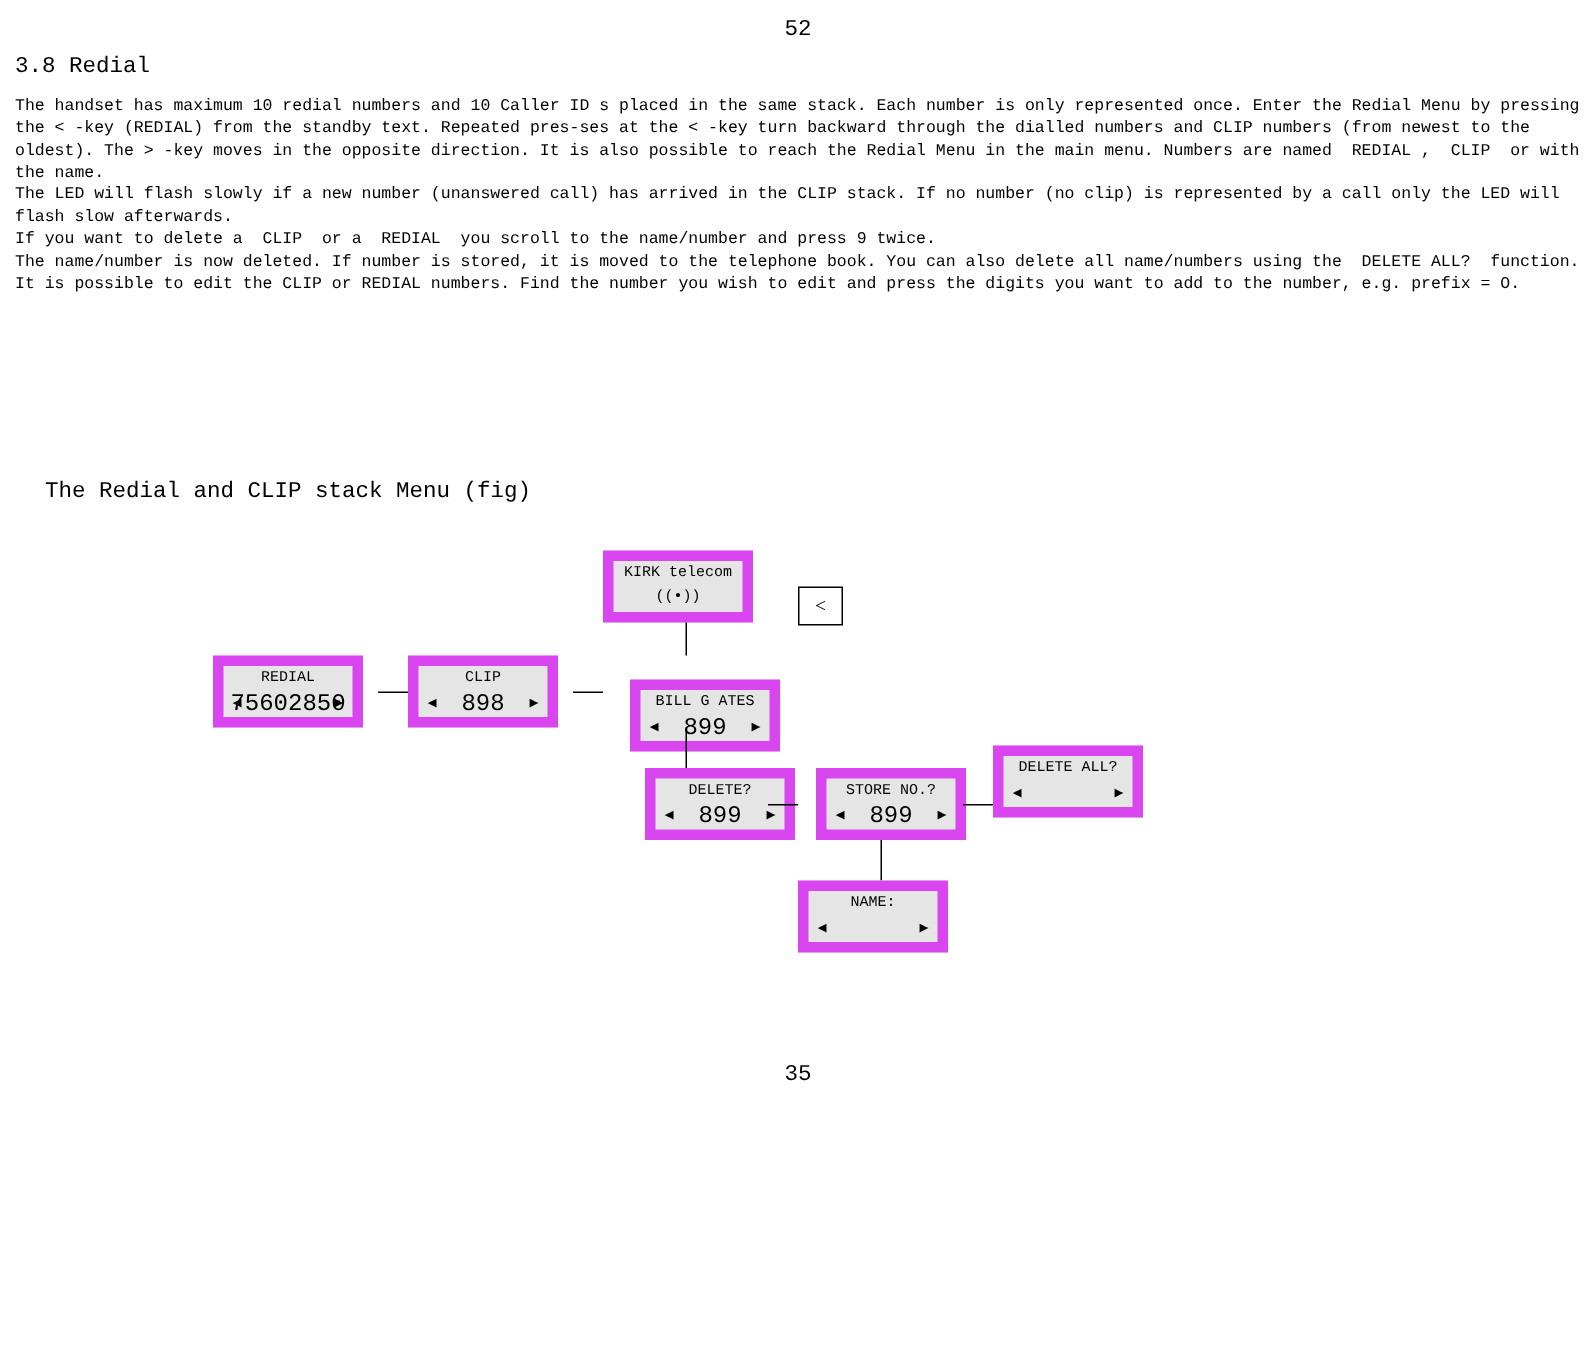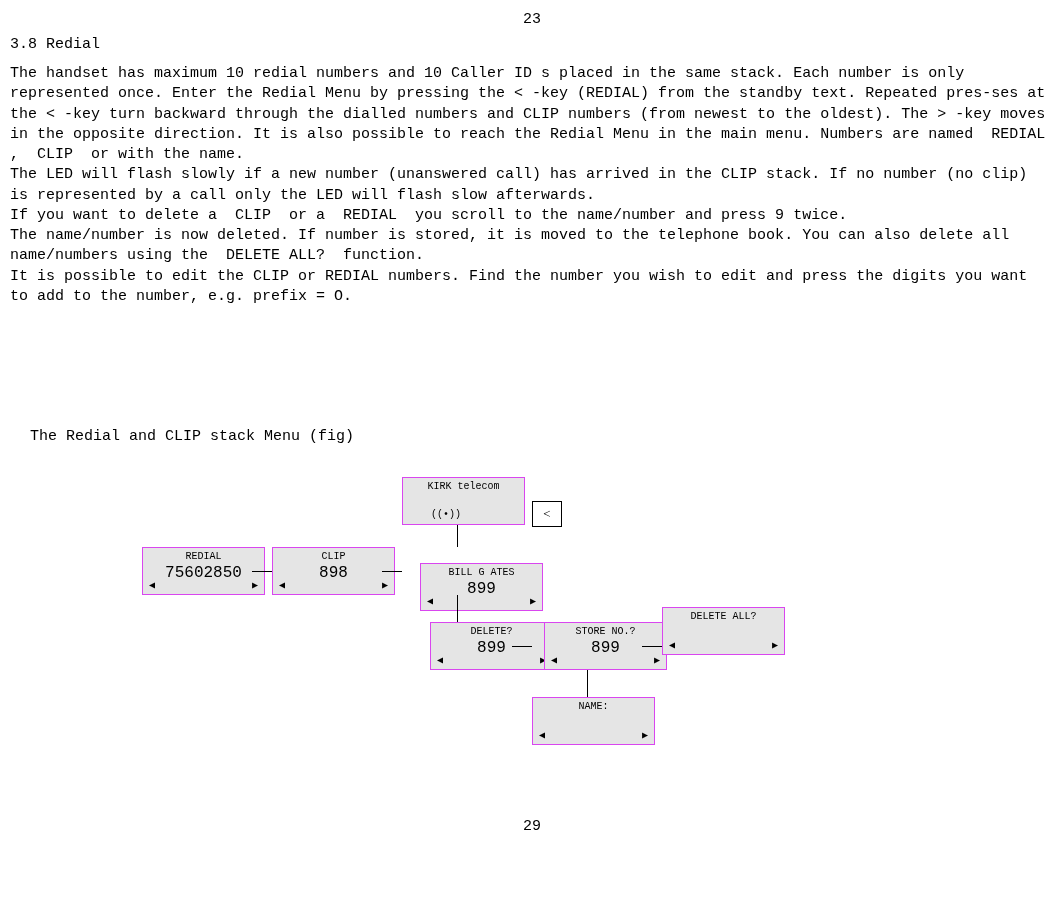--- a/index.html
+++ b/index.html
@@ -18,43 +18,43 @@
     font-family: "Courier New", monospace;
   }
   .section-title {
     font-family: "Courier New", monospace;
     margin: 5px 0 10px 0;
     font-size: 15px;
   }
   .body-text {
     font-family: "Courier New", monospace;
     white-space: pre-wrap;
-    font-size: 15px;
+    font-size: 11px;
     line-height: 1.35;
   }
   .fig-caption {
     font-family: Liberation Mono, monospace;
     margin-top: 120px;
     font-size: 15px;
     margin-left: 20px;
   }
   .diagram {
     position: relative;
     width: 800px;
     height: 340px;
     margin: 30px auto 0 auto;
     font-family: "Courier New", monospace;
   }
   .box {
     position: absolute;
-    border: 1px solid #d946ef;
+    border: 7px solid #d946ef;
     background: #e5e5e5;
     text-align: center;
     font-size: 10px;
-    width: 123px;
+    width: 100px;
     height: 48px;
     box-sizing: border-box;
   }
   .box .line1 { padding-top: 2px; font-size: 10px; }
   .box .line2 { font-size: 16px; }
   .arrow-row {
     position: absolute;
     bottom: 2px;
     left: 6px;
     right: 6px;
@@ -80,21 +80,21 @@
   .signal-icon {
     position: absolute;
     bottom: 3px;
     left: 28px;
     font-size: 10px;
   }
 </style>
 </head>
 <body>
 
-<div class="page-num">23</div>
+<div class="page-num">52</div>
 
 <div class="section-title">3.8 Redial</div>
 
 <div class="body-text">The handset has maximum 10 redial numbers and 10 Caller ID s placed in the same stack. Each number is only represented once. Enter the Redial Menu by pressing the &lt; -key (REDIAL) from the standby text. Repeated pres-ses at the &lt; -key turn backward through the dialled numbers and CLIP numbers (from newest to the oldest). The &gt; -key moves in the opposite direction. It is also possible to reach the Redial Menu in the main menu. Numbers are named  REDIAL ,  CLIP  or with the name.</div>
 <div class="body-text">The LED will flash slowly if a new number (unanswered call) has arrived in the CLIP stack. If no number (no clip) is represented by a call only the LED will flash slow afterwards.</div>
 <div class="body-text">If you want to delete a  CLIP  or a  REDIAL  you scroll to the name/number and press 9 twice.</div>
 <div class="body-text">The name/number is now deleted. If number is stored, it is moved to the telephone book. You can also delete all name/numbers using the  DELETE ALL?  function.</div>
 <div class="body-text">It is possible to edit the CLIP or REDIAL numbers. Find the number you wish to edit and press the digits you want to add to the number, e.g. prefix = O.</div>
 
 <div class="fig-caption">The Redial and CLIP stack Menu (fig)</div>
@@ -175,13 +175,13 @@
   <div class="box" style="left:400px; top:220px;">
     <div class="line1">NAME:</div>
     <div class="arrow-row">
         <span>◀</span>
         <span>▶</span>
       </div>
   </div>
 
 </div>
 
-<div class="page-num">29</div>
+<div class="page-num">35</div>
 
 </body></html>

